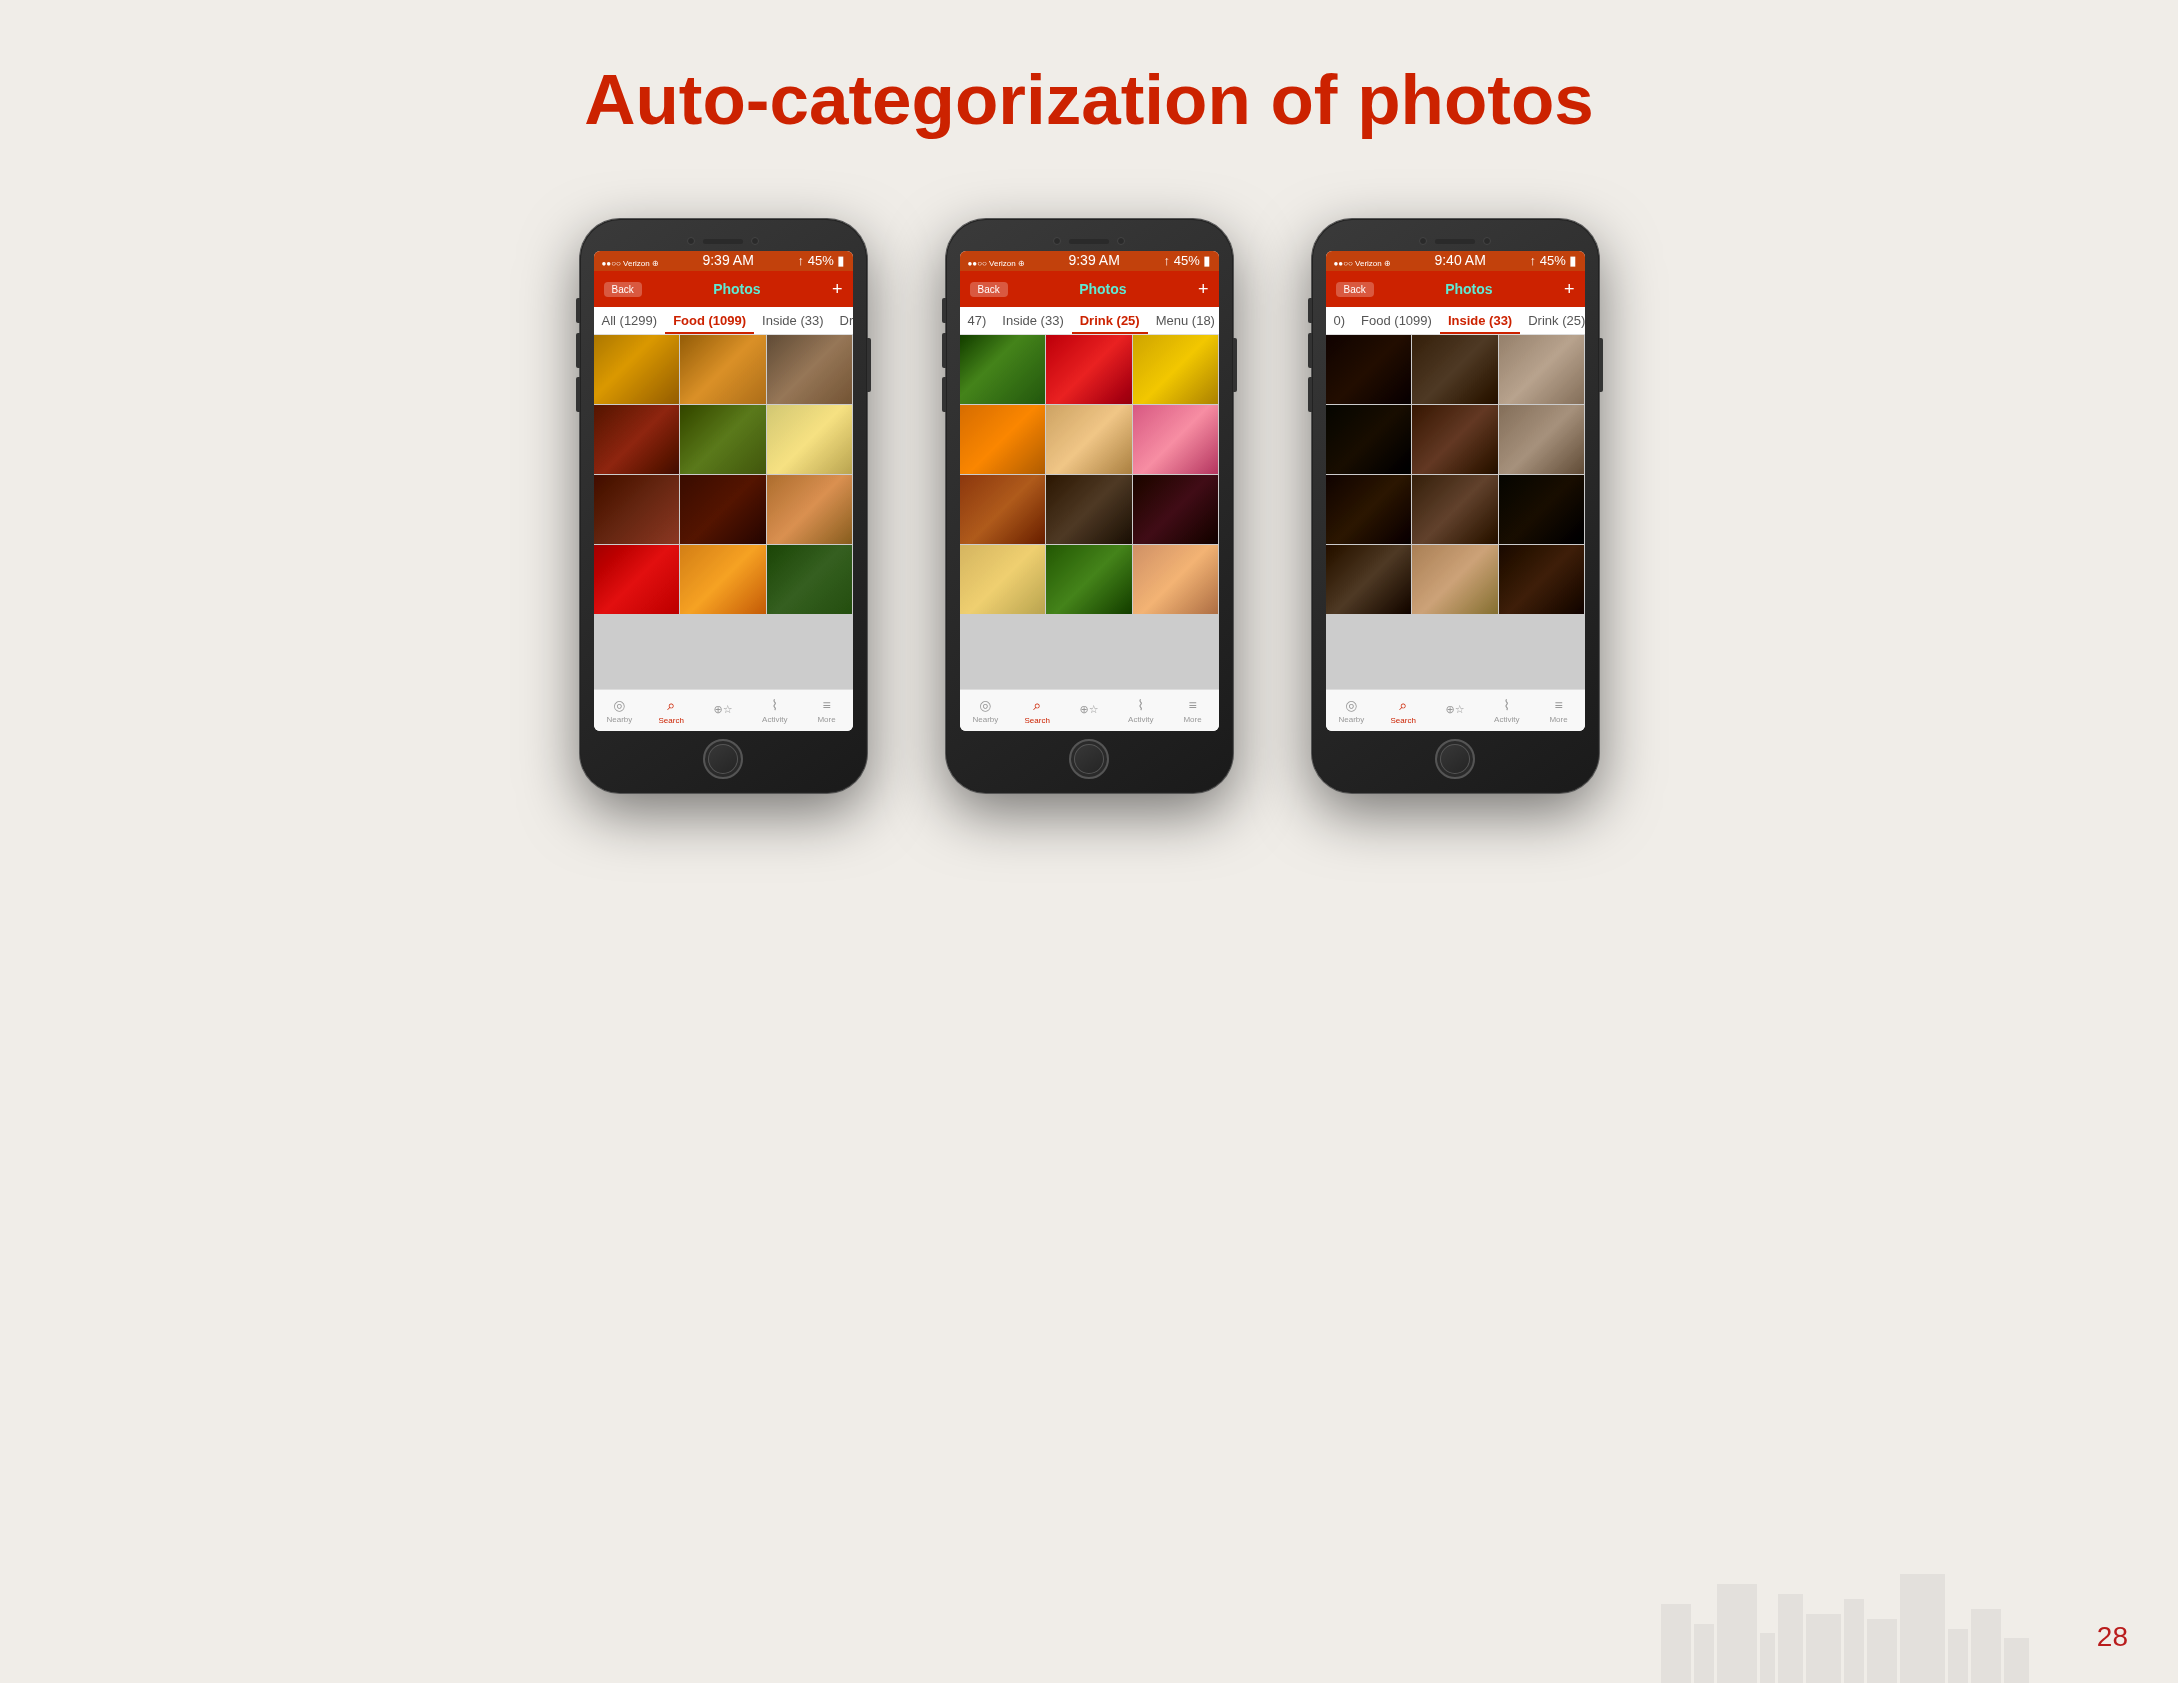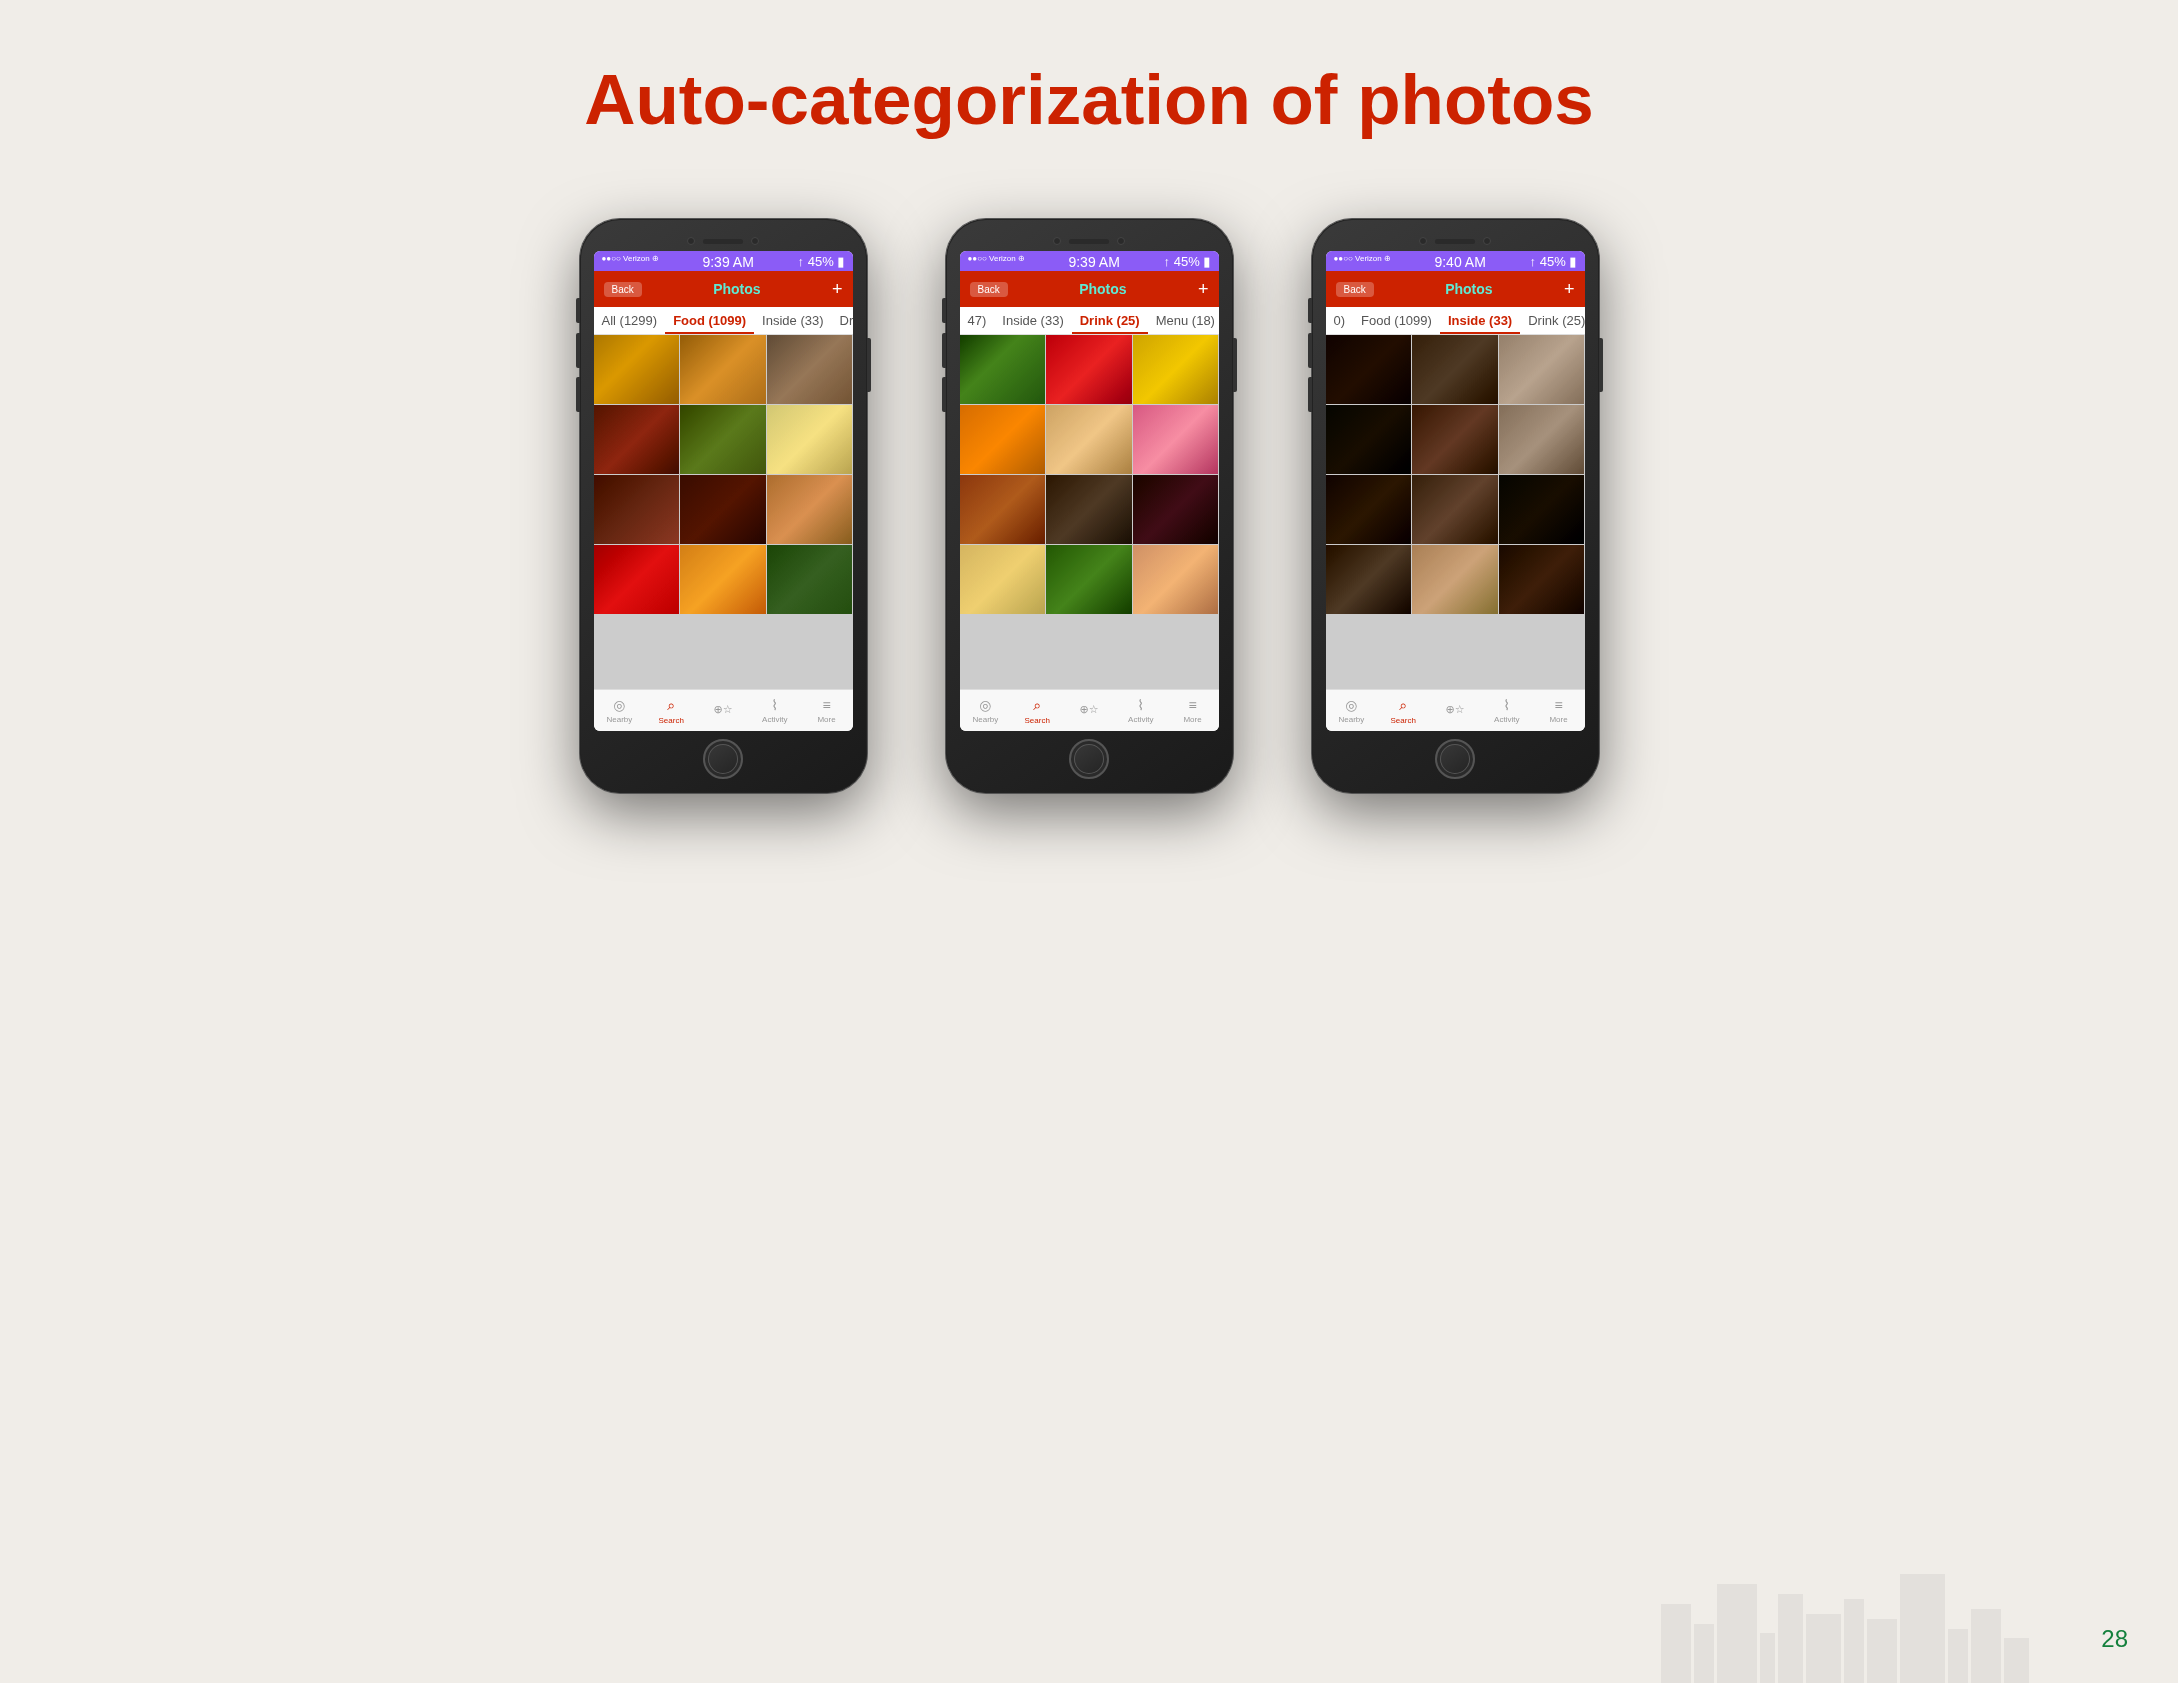--- a/index.html
+++ b/index.html
@@ -51,24 +51,24 @@
       flex: 1;
       background: #fff;
       border-radius: 6px;
       overflow: hidden;
       display: flex;
       flex-direction: column;
     }
 
     
     .status-bar {
-      background: #8b5cf6;
+      background: #c2410c;
       display: flex;
       justify-content: space-between;
-      align-items: flex-start;
+      align-items: flex-end;
       padding: 3px 8px;
       font-size: 9px;
       color: white;
       height: 20px;
     }
 
     .status-left { font-size: 8px; }
     .status-time { font-size: 14px; font-weight: 400; }
     .status-right { font-size: 13px; }
 
@@ -309,22 +309,22 @@
     .p-inside8 { background: linear-gradient(135deg, #382818 0%, #604838 50%, #281808 100%); }
     .p-inside9 { background: linear-gradient(135deg, #101008 0%, #201808 50%, #080808 100%); }
     .p-inside10 { background: linear-gradient(135deg, #281808 0%, #504030 50%, #180e08 100%); }
     .p-inside11 { background: linear-gradient(135deg, #a08060 0%, #c0a080 50%, #807040 100%); }
     .p-inside12 { background: linear-gradient(135deg, #201408 0%, #402818 50%, #180e08 100%); }
 
     .page-number {
       position: absolute;
       bottom: 30px;
       right: 50px;
-      font-size: 24px;
-      color: #15803d;
+      font-size: 28px;
+      color: #b91c1c;
     }
 
     
     .skyline-decoration {
       position: absolute;
       bottom: 0;
       right: 149px;
       opacity: 0.12;
       display: flex;
       align-items: flex-end;

